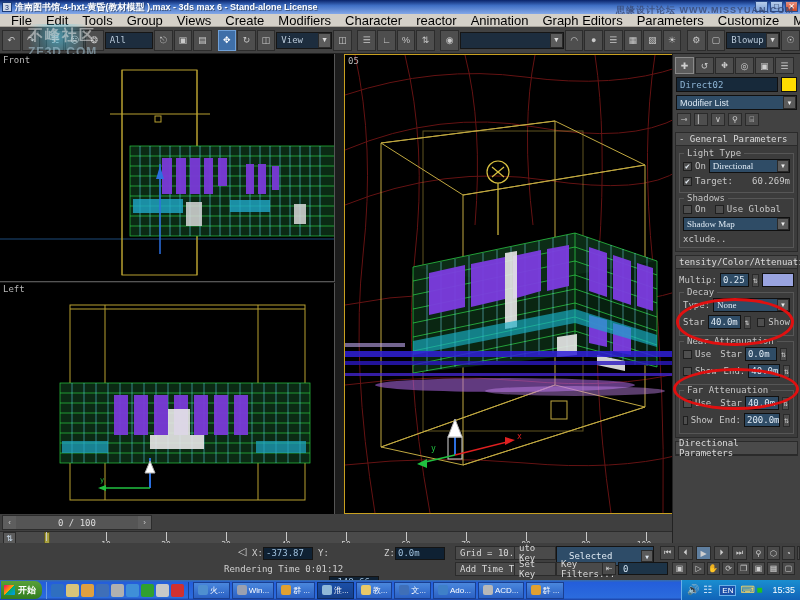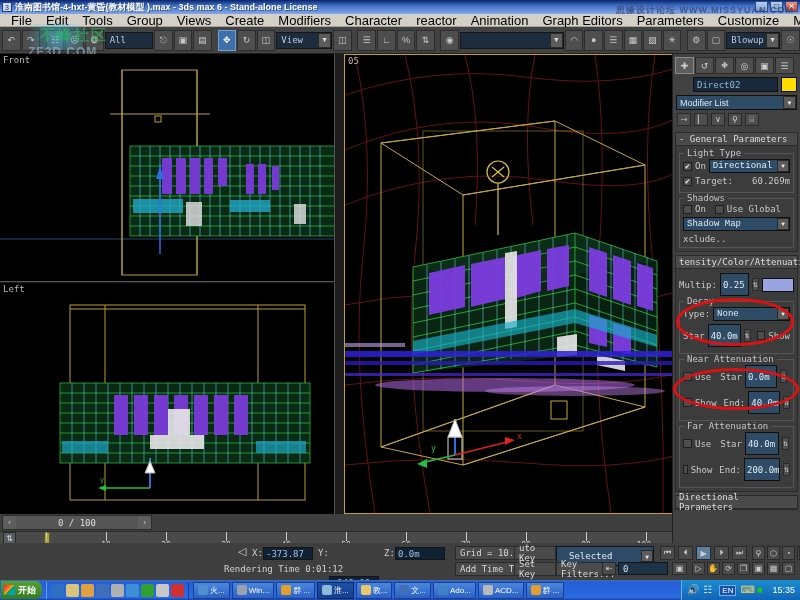--- a/index.html
+++ b/index.html
@@ -62,21 +62,21 @@
     font-family:"DejaVu Sans Mono", monospace;
   }
   .tbcombo .arrow { margin-left:auto; width:13px; height:15px; background:#5b5b5b;
     border:1px solid #2a2a2a; color:#ddd; font-size:7px; display:flex;
     align-items:center; justify-content:center; }
 
   .wm-left {
     position:absolute; left:28px; top:26px; width:200px; height:30px;
     pointer-events:none; opacity:0.55;
   }
-  .wm-left .cn { color:#22c55e; font-size:15px; font-weight:bold; letter-spacing:2px;margin-left:12px; }
+  .wm-left .cn { color:#e5e5e5; font-size:15px; font-weight:bold; letter-spacing:2px; }
   .wm-left .en { color:#a8c8d8; font-size:12px; font-weight:bold; letter-spacing:1px; }
   .wm-swirl { position:absolute; left:30px; top:24px; width:70px; height:26px;
     background:radial-gradient(circle at 40% 50%, rgba(70,200,235,0.55), rgba(20,90,140,0) 70%);
     pointer-events:none; }
 
   
   .viewports { position:absolute; left:0; top:54px; width:672px; height:460px; background:#1c1c1c; }
   .vp { position:absolute; background:#000; overflow:hidden; }
   .vp .vplabel {
     position:absolute; left:3px; top:1px; color:#b7b7b7; font-size:9px;
@@ -124,21 +124,21 @@
     background:#4a4a4a; border:1px solid #2b2b2b; color:#d8d8d8; font-size:8px;
     display:flex; align-items:center; justify-content:center; }
   .resico { position:absolute; left:656px; top:53px; width:16px; height:12px;
     color:#d8d8d8; font-size:7px; display:flex; align-items:center; justify-content:center; }
 
   
   .statusbar { position:absolute; left:0; top:543px; width:800px; height:37px; background:#3f3f3f; }
   .coordfield {
     position:absolute; height:13px; background:#0f2133; border:1px solid #141414;
     color:#9fc0dd; font-size:9px; font-family:"DejaVu Sans Mono", monospace;
-    display:flex; align-items:center; padding-left:2px;
+    display:flex; align-items:flex-start; padding-left:2px;
   }
   .coordlabel { position:absolute; color:#cfcfcf; font-size:9px;
     font-family:"DejaVu Sans Mono", monospace; }
   .boxlabel {
     position:absolute; background:#4a4a4a; border:1px solid #2b2b2b;
     color:#d8d8d8; font-size:9px; font-family:"DejaVu Sans Mono", monospace;
     display:flex; align-items:center; padding:0 4px;
   }
   .plainlabel { position:absolute; color:#d0d0d0; font-size:9px;
     font-family:"DejaVu Sans Mono", monospace; white-space:nowrap; }
@@ -154,21 +154,21 @@
     background:#1d3448; border:1px solid #141414; color:#cfe0ef; font-size:9px;
     font-family:"DejaVu Sans Mono", monospace; display:flex; align-items:center; padding-left:4px; }
 
   
   .cmdpanel { position:absolute; left:672px; top:54px; width:128px; height:489px;
     background:#424242; border-left:1px solid #222; }
   .cptabs { display:flex; gap:1px; padding:3px 2px 2px 2px; }
   .cptab { width:19px; height:17px; background:#4e4e4e; border:1px solid #2a2a2a;
     color:#cfcfcf; font-size:9px; display:flex; align-items:center; justify-content:center; }
   .cptab.act { background:#5c5c5c; border-color:#8a8a8a; }
-  .namerow { display:flex; padding:1px 3px; gap:3px; align-items:center;margin-left:17px; }
+  .namerow { display:flex; padding:1px 3px; gap:3px; align-items:center; }
   .namefield { flex:1; height:15px; background:#17293a; border:1px solid #101010;
     color:#8fb6d6; font-size:9px; font-family:"DejaVu Sans Mono", monospace;
     display:flex; align-items:center; padding-left:3px; }
   .colorswatch { width:16px; height:15px; border:1px solid #101010; }
   .modlist { margin:2px 3px 0 3px; height:15px; background:#2f4c66; border:1px solid #101010;
     display:flex; align-items:center; color:#dce8f3; font-size:9px; padding-left:3px; }
   .modlist .arrow { margin-left:auto; width:13px; height:13px; background:#5b5b5b;
     border:1px solid #2a2a2a; font-size:6px; color:#eee;
     display:flex; align-items:center; justify-content:center; }
   .stacklist { margin:2px 3px 0 3px; height:92px; background:#2b4258; border:1px solid #101010;
@@ -186,26 +186,26 @@
   .rollbody { padding:2px 3px 3px 3px; }
   .grpbox { border:1px solid #565656; margin-top:5px; padding:5px 3px 3px 3px; position:relative; }
   .grptitle { position:absolute; left:4px; top:-6px; background:#3c3c3c; padding:0 3px;
     color:#c6c6c6; font-size:9px; font-family:"DejaVu Sans Mono", monospace; }
   .row { display:flex; align-items:center; gap:3px; margin-bottom:3px; }
   .cb { width:9px; height:9px; background:#4e4e4e; border:1px solid #1f1f1f;
     color:#dfe8f0; font-size:7px; line-height:8px; text-align:center; }
   .cb.on { color:#e8f0f8; }
   .lbl { color:#c8c8c8; font-size:9px; font-family:"DejaVu Sans Mono", monospace; white-space:nowrap; }
   .dropdown { flex:1; height:14px; background:#2f4c66; border:1px solid #101010;
-    color:#dfeaf4; font-size:9px; font-family:Liberation Mono, monospace;
+    color:#dfeaf4; font-size:9px; font-family:Liberation Serif, serif;
     display:flex; align-items:center; padding-left:3px; }
   .dropdown .arrow { margin-left:auto; width:12px; height:12px; background:#5b5b5b;
     border:1px solid #2a2a2a; font-size:6px; color:#eee;
     display:flex; align-items:center; justify-content:center; }
-  .spin { height:23px; background:#2f4c66; border:1px solid #101010; color:#dfeaf4;
+  .spin { height:14px; background:#2f4c66; border:1px solid #101010; color:#dfeaf4;
     font-size:9px; font-family:"DejaVu Sans Mono", monospace;
     display:flex; align-items:center; padding-left:2px; }
   .spinarr { width:7px; height:13px; background:#4e4e4e; border:1px solid #2a2a2a;
     color:#d0d0d0; font-size:6px; display:flex; align-items:center; justify-content:center; }
   .valtext { color:#c8c8c8; font-size:9px; font-family:"DejaVu Sans Mono", monospace; }
   .colorbox { width:36px; height:14px; background:#9aa4e0; border:1px solid #101010; }
   .exclbtn { color:#c8c8c8; font-size:9px; font-family:"DejaVu Sans Mono", monospace;
     padding-right:3px; }
   .scrollbar { position:absolute; right:0; top:0; width:7px; height:100%; background:#333; }
 

